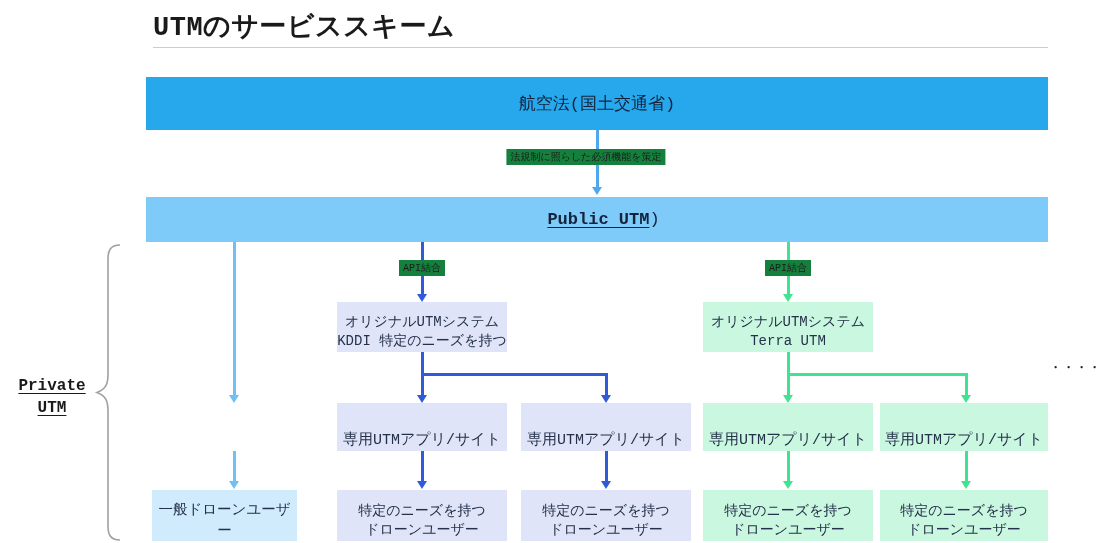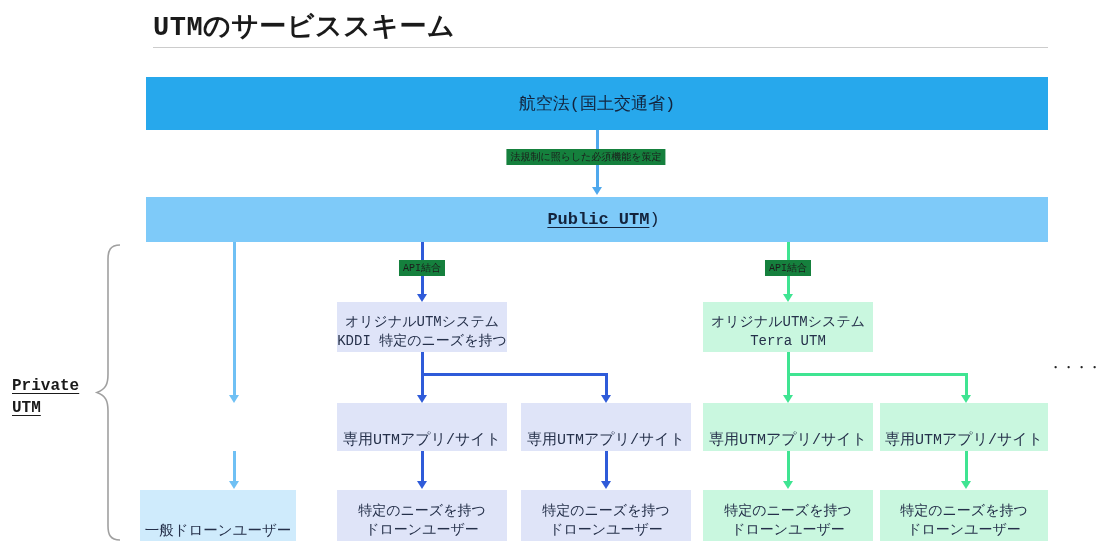--- a/index.html
+++ b/index.html
@@ -36,21 +36,21 @@
   .c-mblue{background:#4FA8ED;} .ah-mblue{border-top-color:#4FA8ED;}
   .c-lblue{background:#6FC0F4;} .ah-lblue{border-top-color:#6FC0F4;}
   .c-dblue{background:#2F5BD9;} .ah-dblue{border-top-color:#2F5BD9;}
   .c-green{background:#3FE492;} .ah-green{border-top-color:#3FE492;}
 
   .line-label{
     position:absolute;transform:translateX(-50%);background:#15803d;
     padding:1px 4px;font-size:10px;color:#1c1c1c;white-space:nowrap;
   }
   .side-label{
-    position:absolute;left:4px;top:376px;width:80px;text-align:left;
+    position:absolute;left:4px;top:376px;width:80px;text-align:center;
     font-size:16px;font-weight:700;color:#1a1a1a;line-height:1.35;
   }
   .side-label span{display:block;text-decoration:underline;text-underline-offset:3px;}
   .brace{position:absolute;left:86px;top:243px;}
   .dots{
     position:absolute;left:1042px;top:360px;font-size:11px;font-weight:700;
     letter-spacing:2px;color:#222222;white-space:nowrap;
   }
 </style>
 </head>
@@ -124,21 +124,21 @@
   <div class="ahead ah-lblue" style="left:220.5px;top:481px;"></div>
   <div class="vline c-dblue" style="left:412.5px;top:451px;height:30px;"></div>
   <div class="ahead ah-dblue" style="left:408.5px;top:481px;"></div>
   <div class="vline c-dblue" style="left:596.5px;top:451px;height:30px;"></div>
   <div class="ahead ah-dblue" style="left:592.5px;top:481px;"></div>
   <div class="vline c-green" style="left:778.5px;top:451px;height:30px;"></div>
   <div class="ahead ah-green" style="left:774.5px;top:481px;"></div>
   <div class="vline c-green" style="left:956.5px;top:451px;height:30px;"></div>
   <div class="ahead ah-green" style="left:952.5px;top:481px;"></div>
 
-  <div class="node" style="left: 132px; top: 490px; width: 156px; height: 51px; font-size: 14.5px; background-color: rgb(207, 235, 252);">
+  <div class="node" style="left: 144px; top: 490px; width: 145px; height: 51px; font-size: 14.5px; background-color: rgb(207, 235, 252);">
     <span>一般ドローンユーザー</span>
   </div>
   <div class="node" style="left: 329px; top: 490px; width: 170px; height: 51px; font-size: 14px; background-color: rgb(223, 228, 248);">
     <span>特定のニーズを持つ</span>
     <span>ドローンユーザー</span>
   </div>
   <div class="node" style="left: 513px; top: 490px; width: 170px; height: 51px; font-size: 14px; background-color: rgb(223, 228, 248);">
     <span>特定のニーズを持つ</span>
     <span>ドローンユーザー</span>
   </div>

